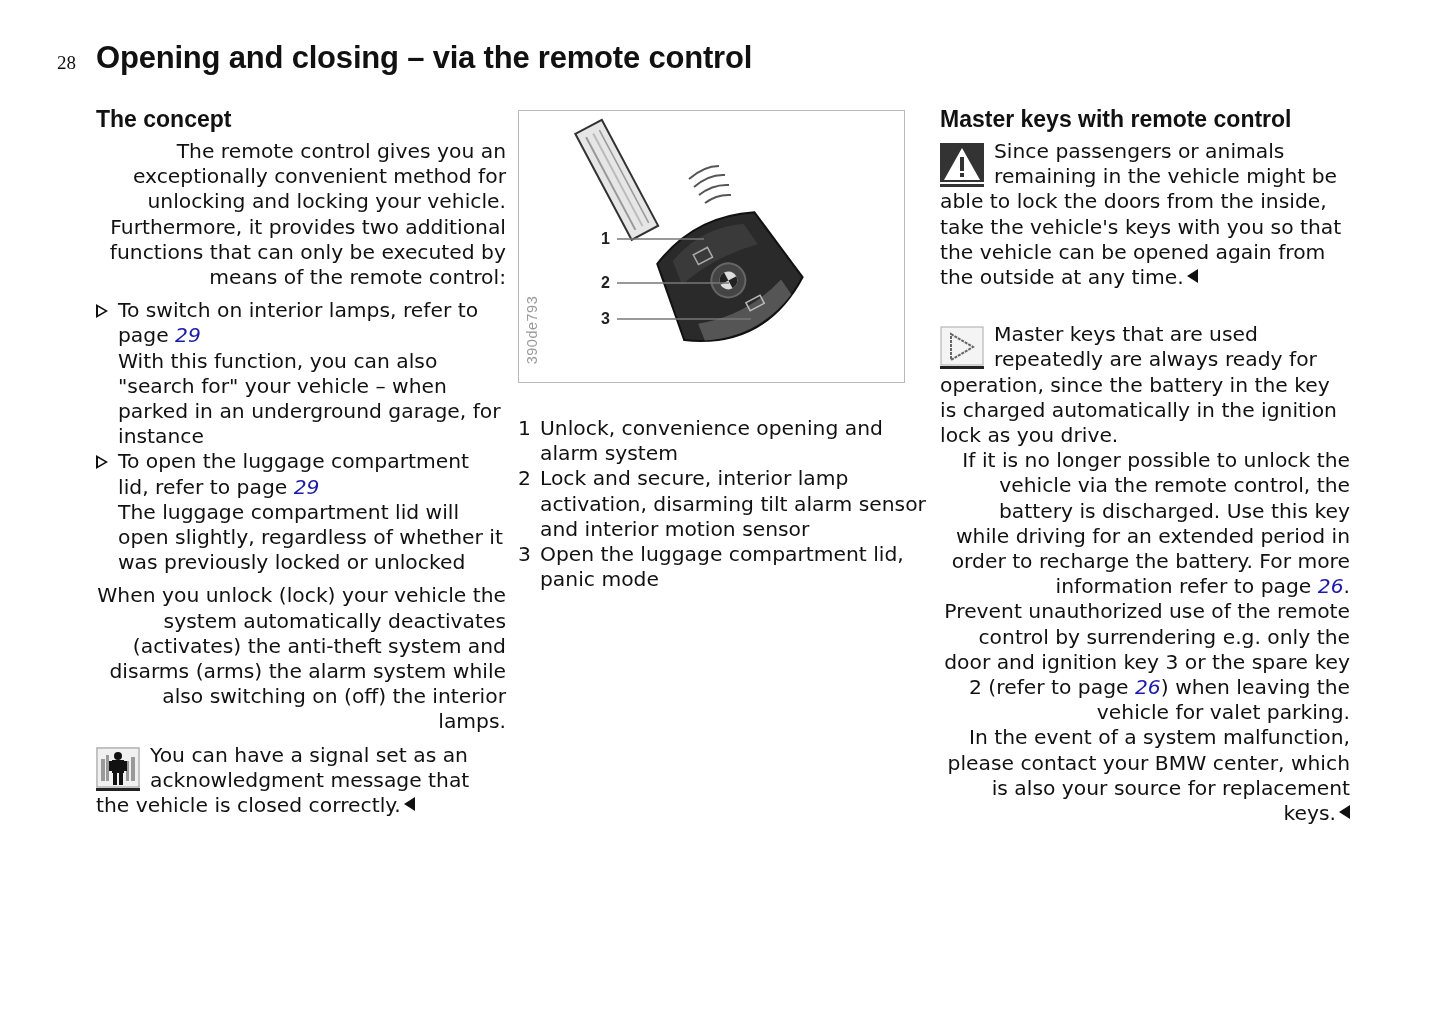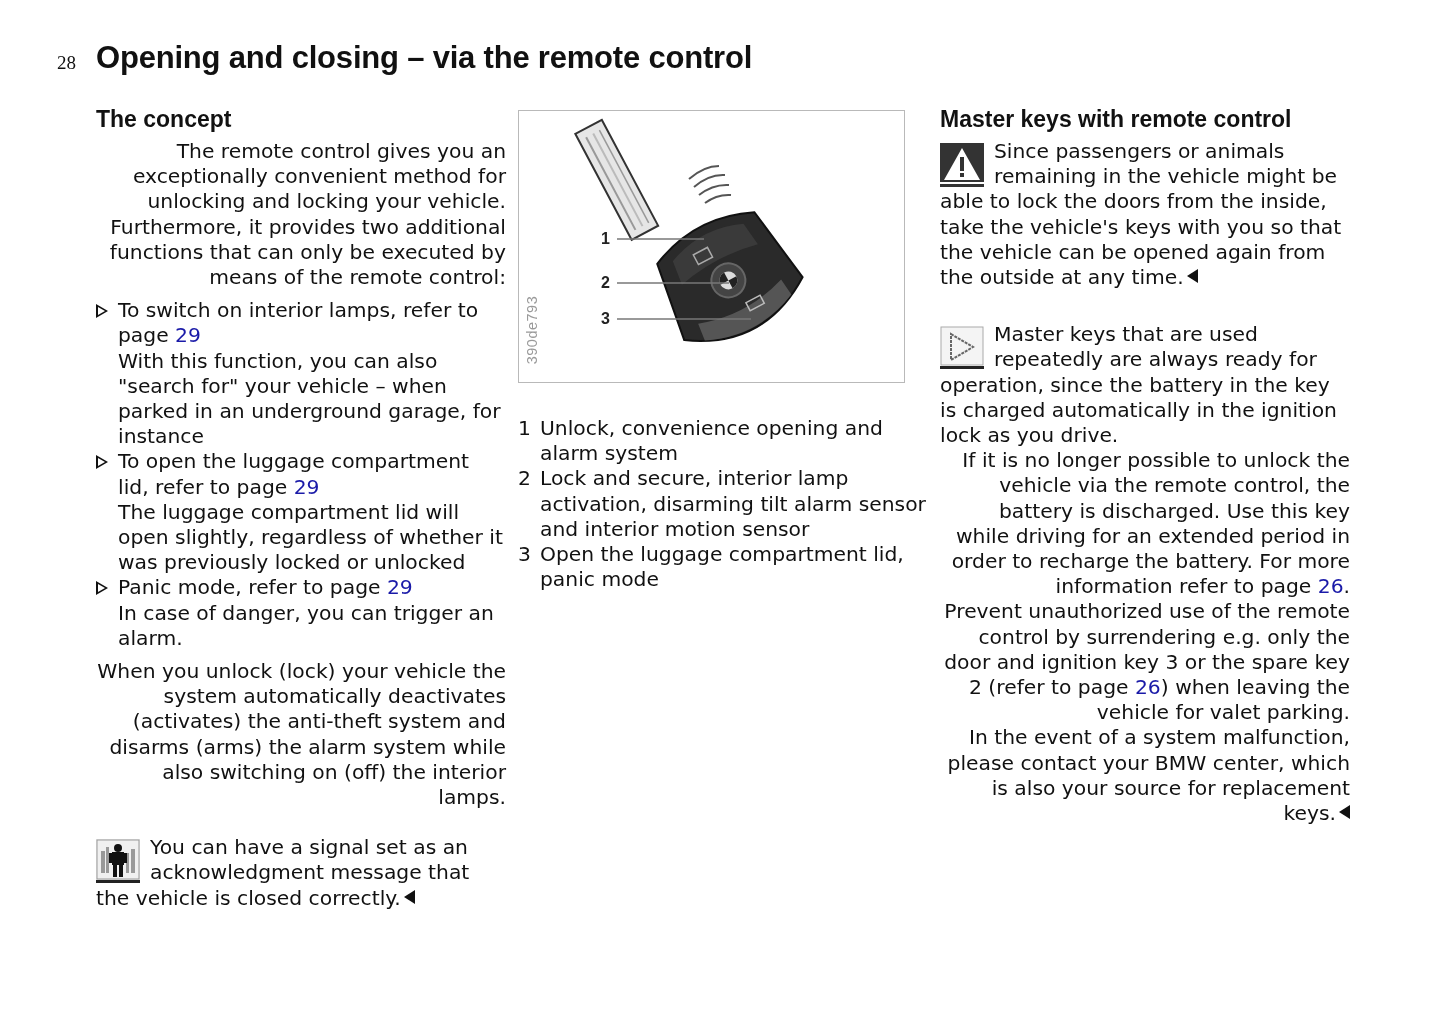--- a/index.html
+++ b/index.html
@@ -18,21 +18,21 @@
       letter-spacing: -0.2px; color: #111; white-space: nowrap;
     }
     .col { position: absolute; top: 104px; font-size: 20.3px; line-height: 25.2px; }
     .col-left { left: 96px; width: 410px; }
     .col-right { left: 940px; width: 410px; }
     h2 {
       font-family: "Liberation Sans", sans-serif; font-size: 23px; font-weight: bold;
       margin: 1px 0 6px 0; line-height: 28px; color: #111;
     }
     p { margin: 0; text-align: right; }
-    .link { color: #1a1aa8; }
+    .link { color: #1a1aa8; font-style: italic; }
     ul.bullets { list-style: none; margin: 8px 0 8px 0; padding: 0; }
     ul.bullets li { position: relative; padding-left: 22px; }
     ul.bullets li .tri {
       position: absolute; left: 0; top: 6px; width: 0; height: 0;
       border-top: 7px solid transparent; border-bottom: 7px solid transparent;
       border-left: 12px solid #111;
     }
     ul.bullets li .tri::after {
       content: ""; position: absolute; left: -10px; top: -4.5px;
       border-top: 4.5px solid transparent; border-bottom: 4.5px solid transparent;
@@ -77,28 +77,23 @@
     <li>
       <span class="tri"></span>
       <span>To switch on interior lamps, refer to page </span><a class="link">29</a><br>
       <span>With this function, you can also "search for" your vehicle – when parked in an underground garage, for instance</span>
     </li>
     <li>
       <span class="tri"></span>
       <span>To open the luggage compartment lid, refer to page </span><a class="link">29</a><br>
       <span>The luggage compartment lid will open slightly, regardless of whether it was previously locked or unlocked</span>
     </li>
-    <li>
-      <span class="tri"></span>
-      <span>Panic mode, refer to page </span><a class="link">29</a><br>
-      <span>In case of danger, you can trigger an alarm.</span>
-    </li>
   </ul>
   <p>When you unlock (lock) your vehicle the system automatically deactivates (activates) the anti-theft system and disarms (arms) the alarm system while also switching on (off) the interior lamps.</p>
-  <div class="note" style="margin-top:25px;">
+  <div class="note" style="margin-top:8px;">
     <span class="icon" style="border-bottom:3px solid #222; background:#e8e8e8;">
       <svg width="44" height="41" viewBox="0 0 44 41">
         <rect x="1" y="1" width="42" height="39" fill="#f0f0f0" stroke="#999" stroke-width="1"></rect>
         <g fill="#999">
           <rect x="5" y="12" width="4" height="22"></rect>
             <rect x="35" y="10" width="4" height="24"></rect>
           <rect x="10" y="8" width="3" height="26"></rect>
             <rect x="30" y="14" width="3" height="20"></rect>
         </g>
         <g fill="#111">

